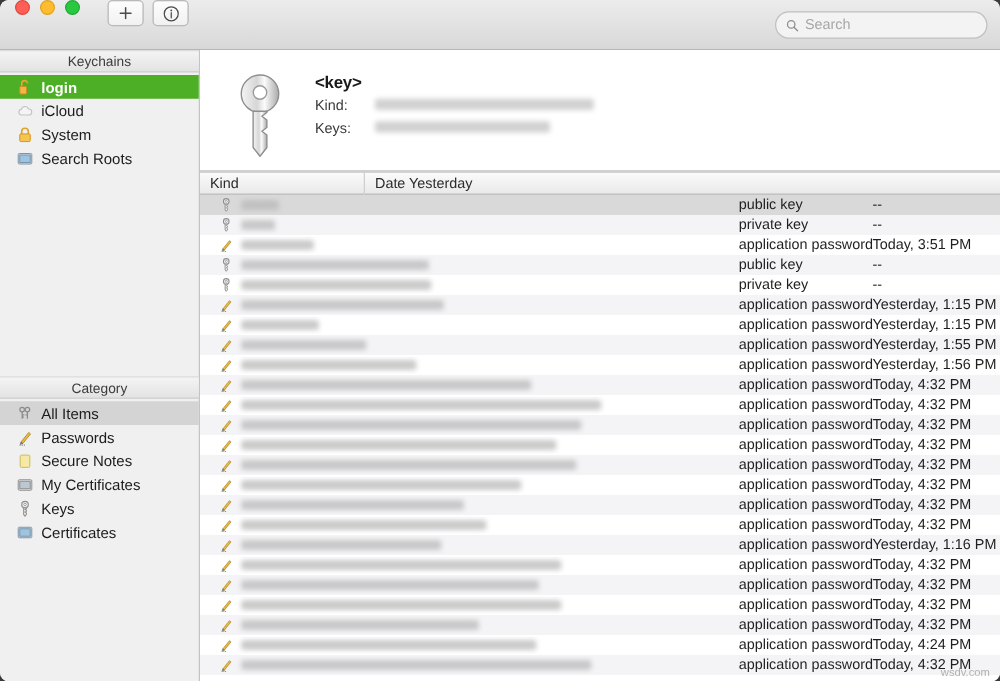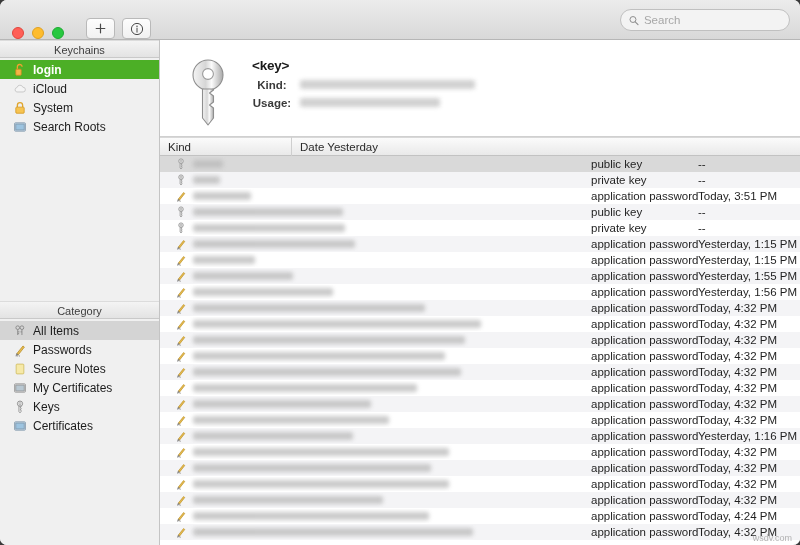--- a/index.html
+++ b/index.html
@@ -16,21 +16,21 @@
     border-radius: 7px;
     overflow: hidden;
     display: flex; flex-direction: column;
   }
 
   
   #toolbar {
     height: 40px; flex: 0 0 40px;
     background: linear-gradient(to bottom,#ececec,#d8d8d8);
     border-bottom: 1px solid #b6b6b6;
-    display: flex; align-items: flex-end;
+    display: flex; align-items: flex-start;
     padding: 0 10px;
     position: relative;
   }
   .traffic { display: flex; gap: 8px; align-items: center; margin-left: 2px; }
   .light { width: 12px; height: 12px; border-radius: 50%; display:block; }
   .light.red    { background:#ff5f57; border:0.5px solid #e1463d; }
   .light.yellow { background:#febc2e; border:0.5px solid #dfa123; }
   .light.green  { background:#28c840; border:0.5px solid #1eab33; }
 
   .tbtn {
@@ -99,21 +99,21 @@
     height: 97px; flex: 0 0 97px;
     background: #ffffff;
     display: flex; align-items: flex-start;
     padding: 14px 0 0 20px;
     border-bottom: 1px solid #d0d0d0;
   }
   #detail-key { width: 56px; flex: 0 0 56px; display:flex; justify-content:center; padding-top:2px; }
   #detail-text { padding-left: 16px; padding-top: 4px; }
   #detail-title { font-size: 13.5px; font-weight: bold; color: #1a1a1a; letter-spacing: -0.2px; }
   .det-row { display:flex; gap:8px; margin-top: 6px; align-items: baseline; }
-  .det-label { font-size: 11.5px; font-weight: bold; color: #3a3a3a; width: 40px; text-align: center; }
+  .det-label { font-size: 11.5px; font-weight: normal; color: #3a3a3a; width: 40px; }
   .det-val-blur {
     height: 9px; border-radius: 2px;
     background: #c9c9c9;
     filter: blur(2.2px);
     opacity: 0.85;
   }
 
   
   #table { flex: 1; display: flex; flex-direction: column; min-height: 0; }
   #thead {
@@ -316,21 +316,21 @@
           </svg>
         </div>
         <div id="detail-text">
           <div id="detail-title">&lt;key&gt;</div>
           <div id="detail-fields">
               <div class="det-row">
                 <span class="det-label">Kind:</span>
                 <span class="det-val-blur" style="width: 175px;"></span>
               </div>
               <div class="det-row">
-                <span class="det-label">Usage:</span>
+                <span class="det-label">Keys:</span>
                 <span class="det-val-blur" style="width: 140px;"></span>
               </div>
             </div>
         </div>
       </div>
 
       <div id="table">
         <div id="thead">
           <div class="th th-kind">
             <span>Kind</span>

